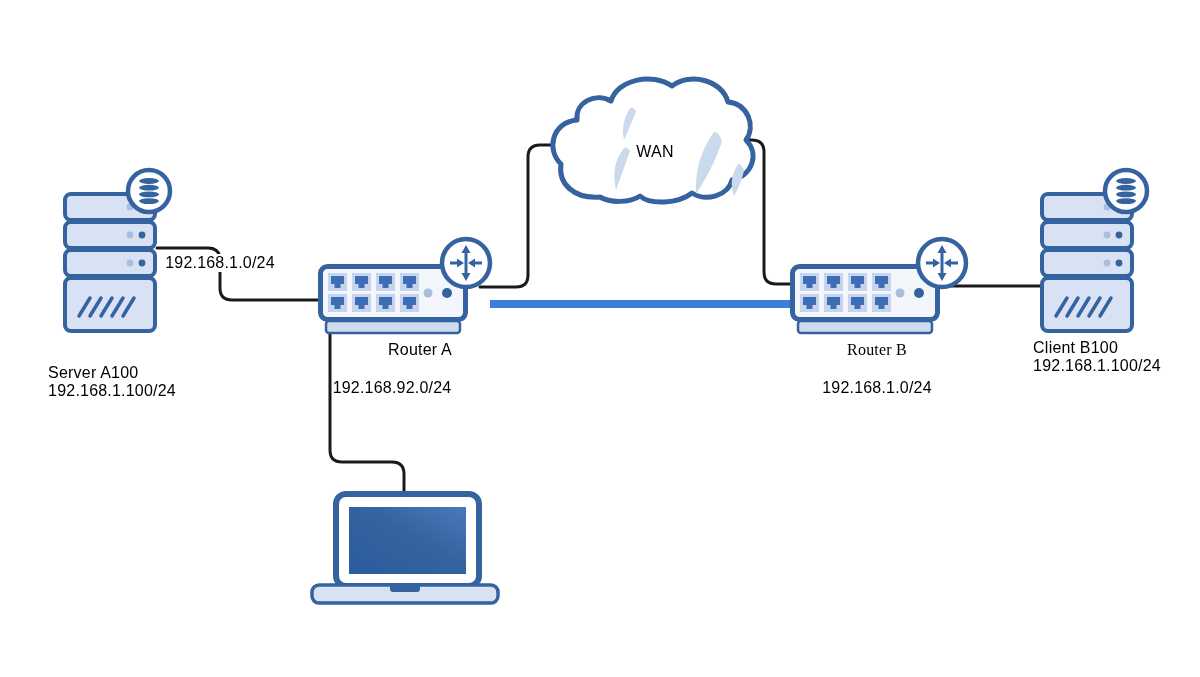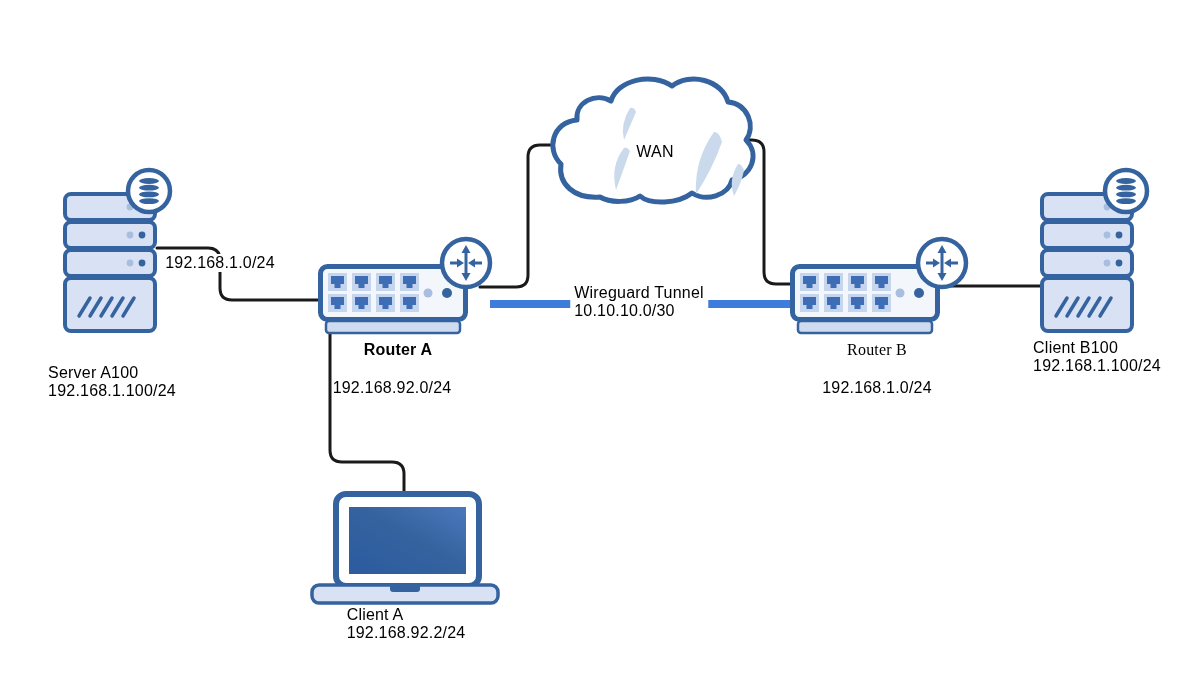--- a/index.html
+++ b/index.html
@@ -140,36 +140,28 @@
     </g>
   </svg>
 
   <div class="lbl" style="left:112px;top:340px;margin-top:24px;">
     <span>Server A100</span>
     <span>192.168.1.100/24</span>
   </div>
 
   <div class="lbl masked" style="left:220px;top:254px;">192.168.1.0/24</div>
 
-  <div class="lbl" style="left:398px;top:341px;font-weight:bold;">Router A</div>
+  <div class="lbl" style="left:420px;top:341px;">Router A</div>
   <div class="lbl" style="left:392px;top:379px;">192.168.92.0/24</div>
 
   <div class="lbl" style="left:655px;top:143px;">WAN</div>
 
-  <div class="lbl masked" style="left:639px;top:284px;">
-    <span>Wireguard Tunnel</span>
-    <span>10.10.10.0/30</span>
-  </div>
 
   <div class="lbl" style="left:877px;top:341px;font-family:Liberation Serif, serif;">Router B</div>
   <div class="lbl" style="left:877px;top:379px;">192.168.1.0/24</div>
 
   <div class="lbl" style="left:1097px;top:339px;">
     <span>Client B100</span>
     <span>192.168.1.100/24</span>
   </div>
 
-  <div class="lbl" style="left:406px;top:606px;">
-    <span>Client A</span>
-    <span>192.168.92.2/24</span>
-  </div>
 
 </div>
 
 </body></html>

